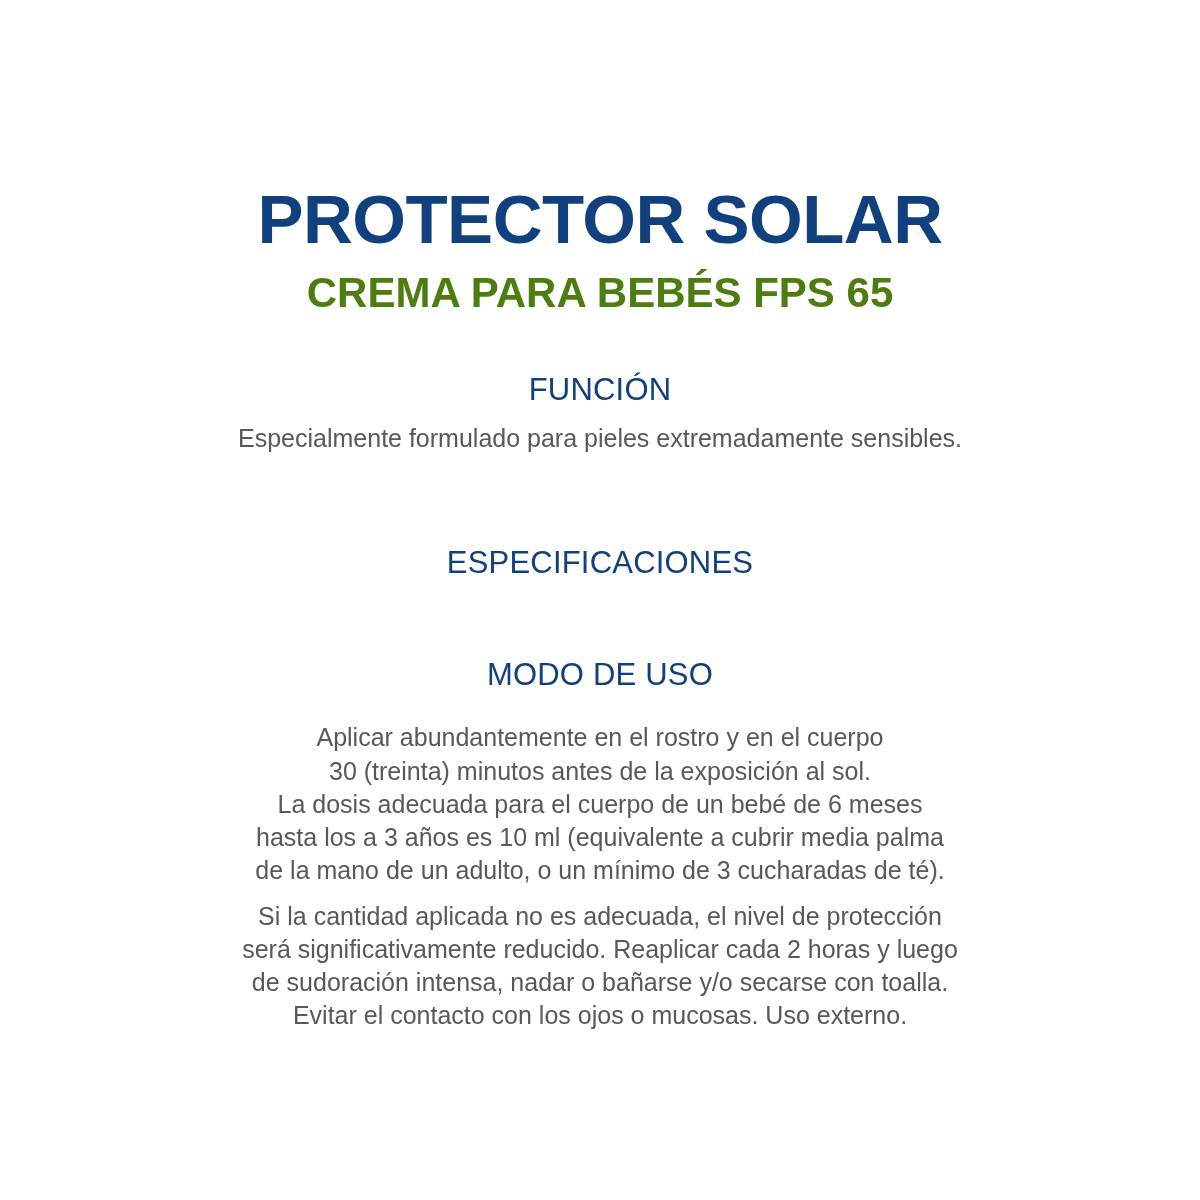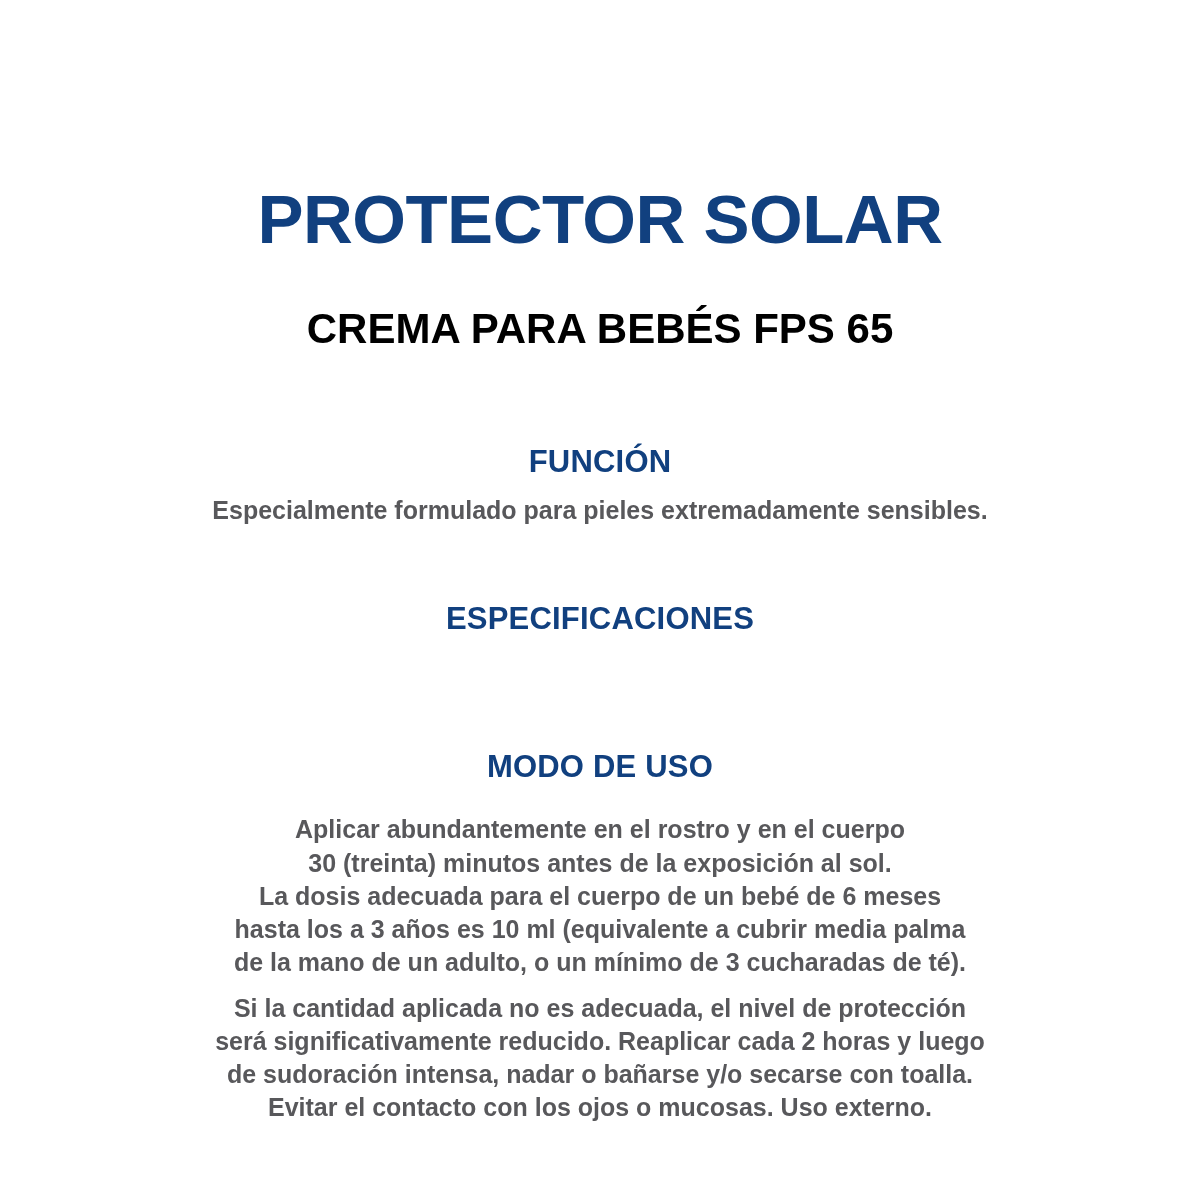--- a/index.html
+++ b/index.html
@@ -16,70 +16,69 @@
 
   .page {
     width: 1200px;
     height: 1200px;
     box-sizing: border-box;
     padding: 185px 95px 60px 95px;
     display: flex;
     flex-direction: column;
     align-items: center;
     text-align: center;
-    gap: 36px;
   }
 
   .title {
     font-size: 69px;
     line-height: 1.0;
     font-weight: bold;
     letter-spacing: -0.5px;
     color: #11407f;
     margin: 0;
     white-space: nowrap;
   }
 
   .subtitle {
     font-size: 42px;
     line-height: 1.0;
     font-weight: bold;
     letter-spacing: 0px;
-    color: #000000;
+    color: #4d7c0f;
     margin: 18px 0 0 0;
     white-space: nowrap;
   }
 
   .section {
     width: 100%;
     display: flex;
     flex-direction: column;
     align-items: center;
   }
 
   .section-heading {
     font-size: 31px;
-    font-weight: bold;
+    font-weight: normal;
     color: #11407f;
     letter-spacing: 0.2px;
     margin: 0;
   }
 
   .body-text {
     font-size: 25px;
     line-height: 1.33;
     color: #58585b;
     margin: 0;
-    font-weight: bold;
+    font-weight: normal;
   }
 
   .sec-funcion { margin-top: 58px; }
   .sec-funcion .body-text { margin-top: 14px; }
 
-  .sec-espec { margin-top: 38px; }
+  .sec-espec { margin-top: 90px; }
   .sec-espec .body-text { margin-top: 14px; }
 
   .sec-modo { margin-top: 76px; align-items: center; }
   .sec-modo .body-text { margin-top: 28px; }
   .sec-modo .body-text + .body-text { margin-top: 12px; }
 </style>
 </head>
 <body>
 
 <div class="page">

